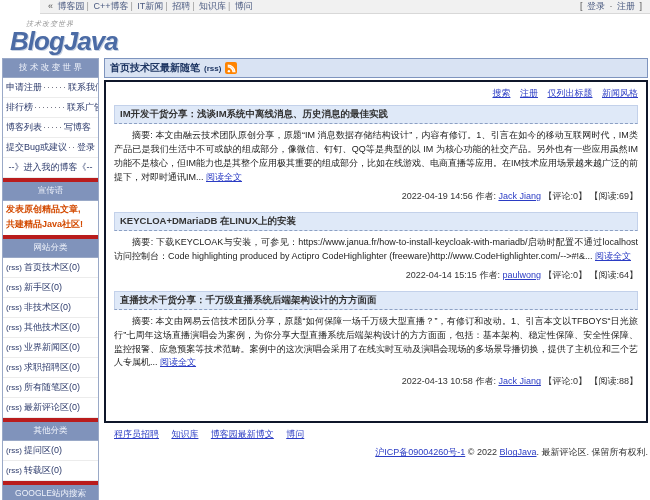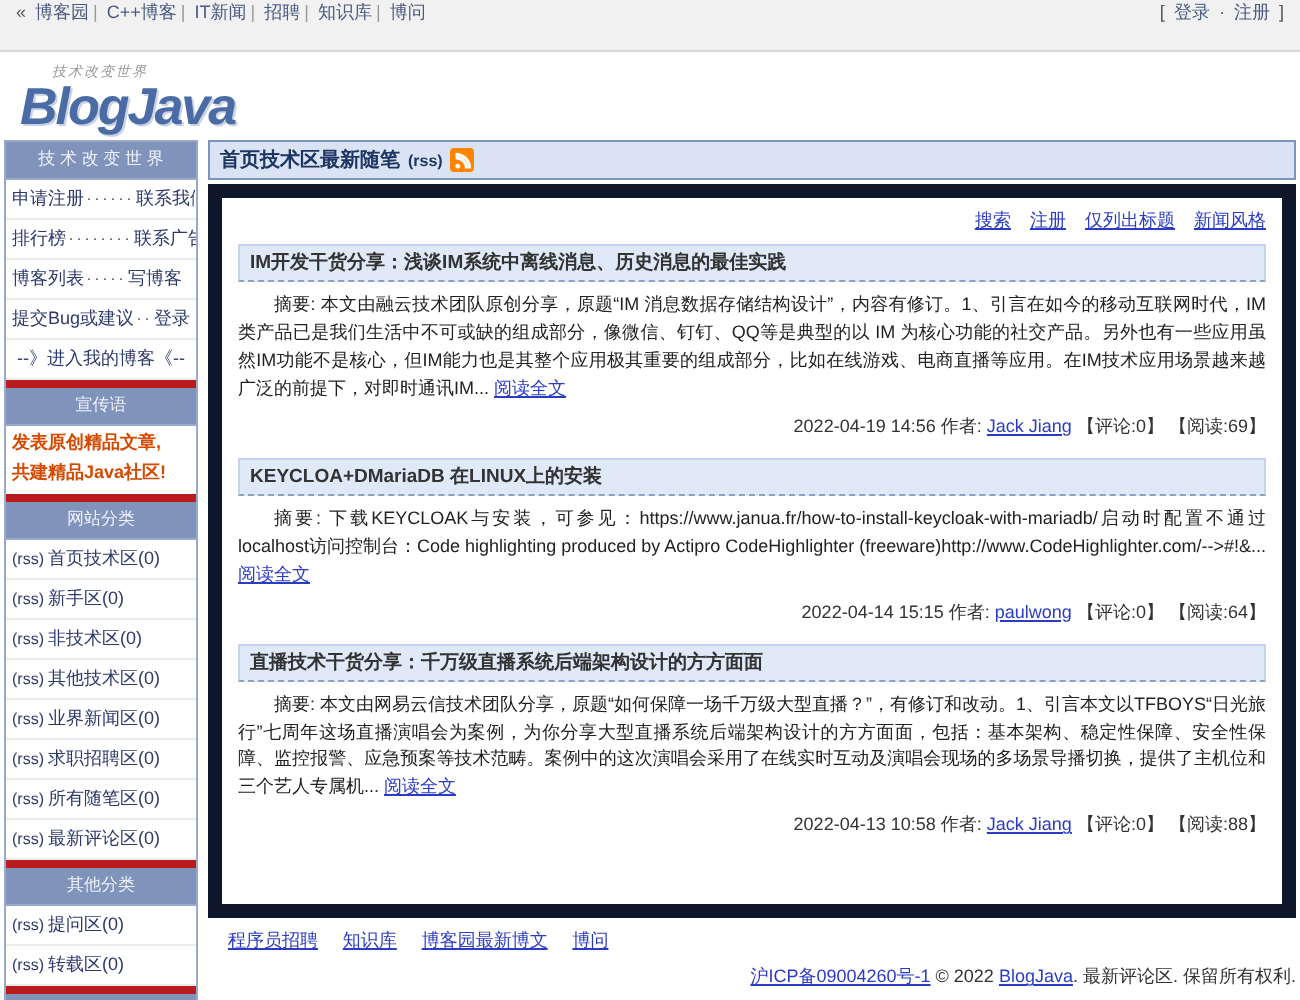--- a/index.html
+++ b/index.html
@@ -1,23 +1,23 @@
 <!DOCTYPE html>
 <html><head>
 <meta charset="utf-8">
 <style>
   * { margin:0; padding:0; box-sizing:border-box; }
   html,body { width:650px; height:500px; overflow:hidden; background:#fff;
     font-family:"Liberation Sans","DejaVu Sans",sans-serif; }
   a { cursor:pointer; }
 
   
-  .topbar { height:26px; background:#f1f1f1; border-bottom:1px solid #d8d8d8;
-    display:flex; justify-content:space-between; align-items:flex-start;
-    padding:0 8px; font-size:9px; color:#555; }
+  .topbar { height:14px; background:#f1f1f1; border-bottom:1px solid #d8d8d8;
+    display:flex; justify-content:space-between; align-items:flex-end;
+    padding:0 8px; font-size:9px; color:#555;margin-left:40px; }
   .topbar a { color:#4a5a80; text-decoration:none; margin:0 2px; }
   .topbar .sep { color:#999; }
 
   
   .logo-area { padding:5px 0 3px 10px; height:44px; }
   .tagline { font-size:7px; color:#9a9a9a; font-style:italic; margin-left:16px; letter-spacing:1px; }
   .logo { font-size:26px; font-weight:bold; font-style:italic; color:#4b6ba5;
     letter-spacing:-1px; line-height:0.95; text-shadow:1px 1px 0 #c9d3e3; }
 
   
@@ -40,21 +40,21 @@
 
   
   .main { flex:1; min-width:0; }
   .main-header { background:#d9e3f3; border:1px solid #7e94be; padding:2px 5px;
     font-size:10px; font-weight:bold; color:#1d3songs; color:#1d3562;
     display:flex; align-items:center; gap:4px; margin-bottom:2px; }
   .rss-suffix { font-size:8px; font-weight:bold; }
   .rss-icon { width:12px; height:12px; background:#ff8400; border-radius:2px;
     display:inline-flex; align-items:center; justify-content:center; }
   .rss-icon svg { width:9px; height:9px; }
-  .main-box { border:7px solid #0f172a; background:#fff; padding:3px 8px 24px; }
+  .main-box { border:2px solid #0f172a; background:#fff; padding:3px 8px 24px; }
   .toolbar { text-align:right; font-size:9px; padding:2px 0 5px; }
   .toolbar a { color:#2b3cc4; text-decoration:underline; margin-left:7px; }
   .post { margin-bottom:9px; }
   .post-title { background:#dfe9f8; border:1px solid #c3d1ea; border-bottom:1px dashed #8ca0c4;
     padding:2px 5px; font-size:9.5px; font-weight:bold; color:#333; }
   .post-abstract { font-size:9px; color:#222; line-height:1.55; text-indent:2em;
     text-align:justify; margin:5px 0 3px; }
   .post-abstract a { color:#2b3cc4; text-decoration:underline; }
   .post-meta { text-align:right; font-size:9px; color:#333; margin-top:5px; }
   .post-meta a { color:#2b3cc4; text-decoration:underline; }

